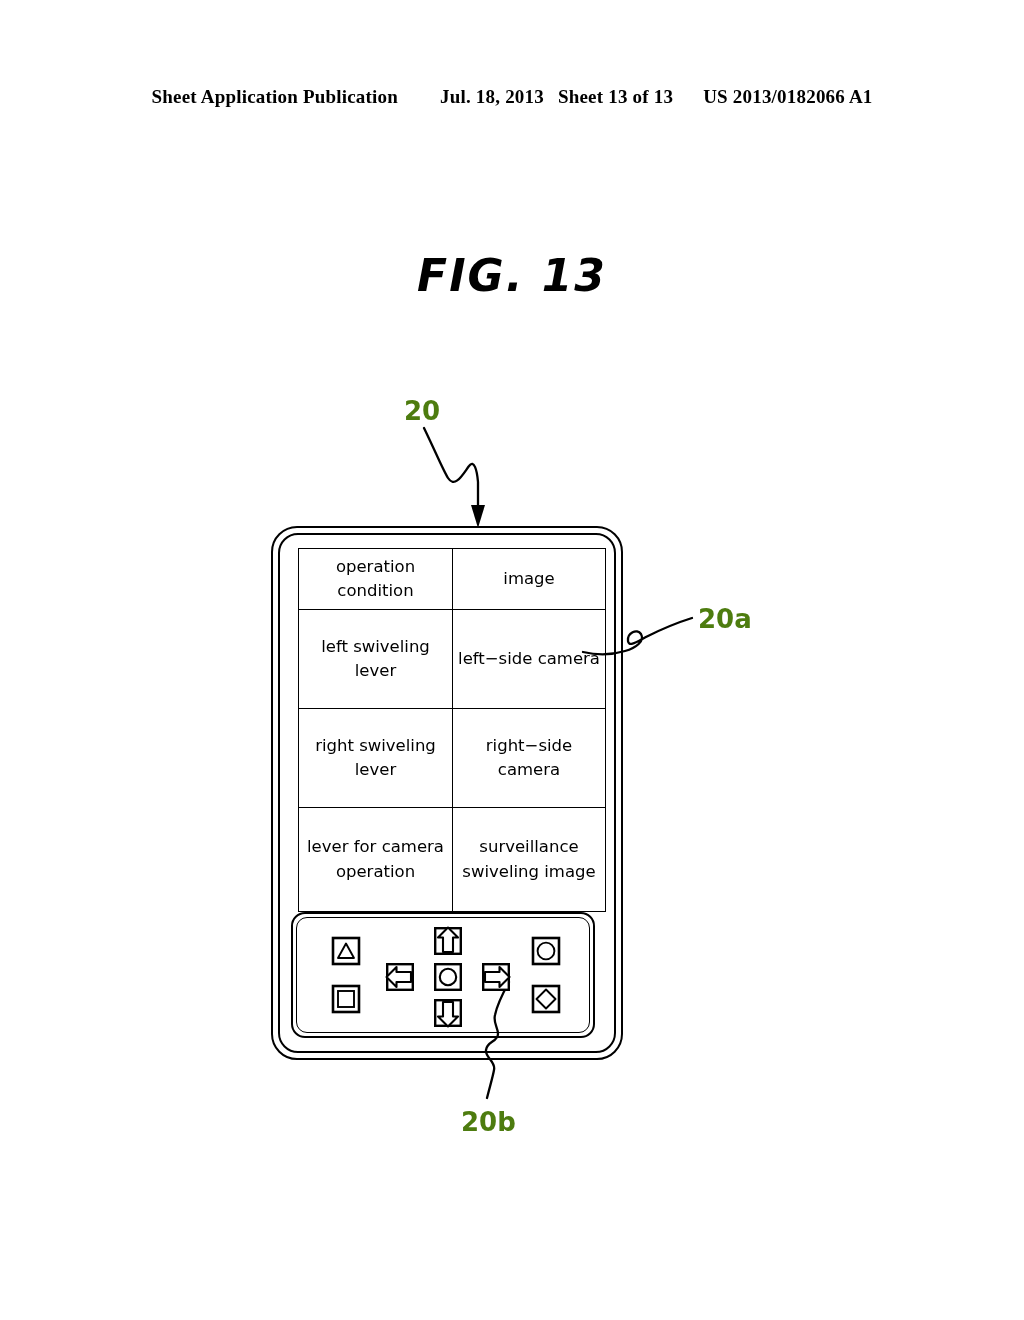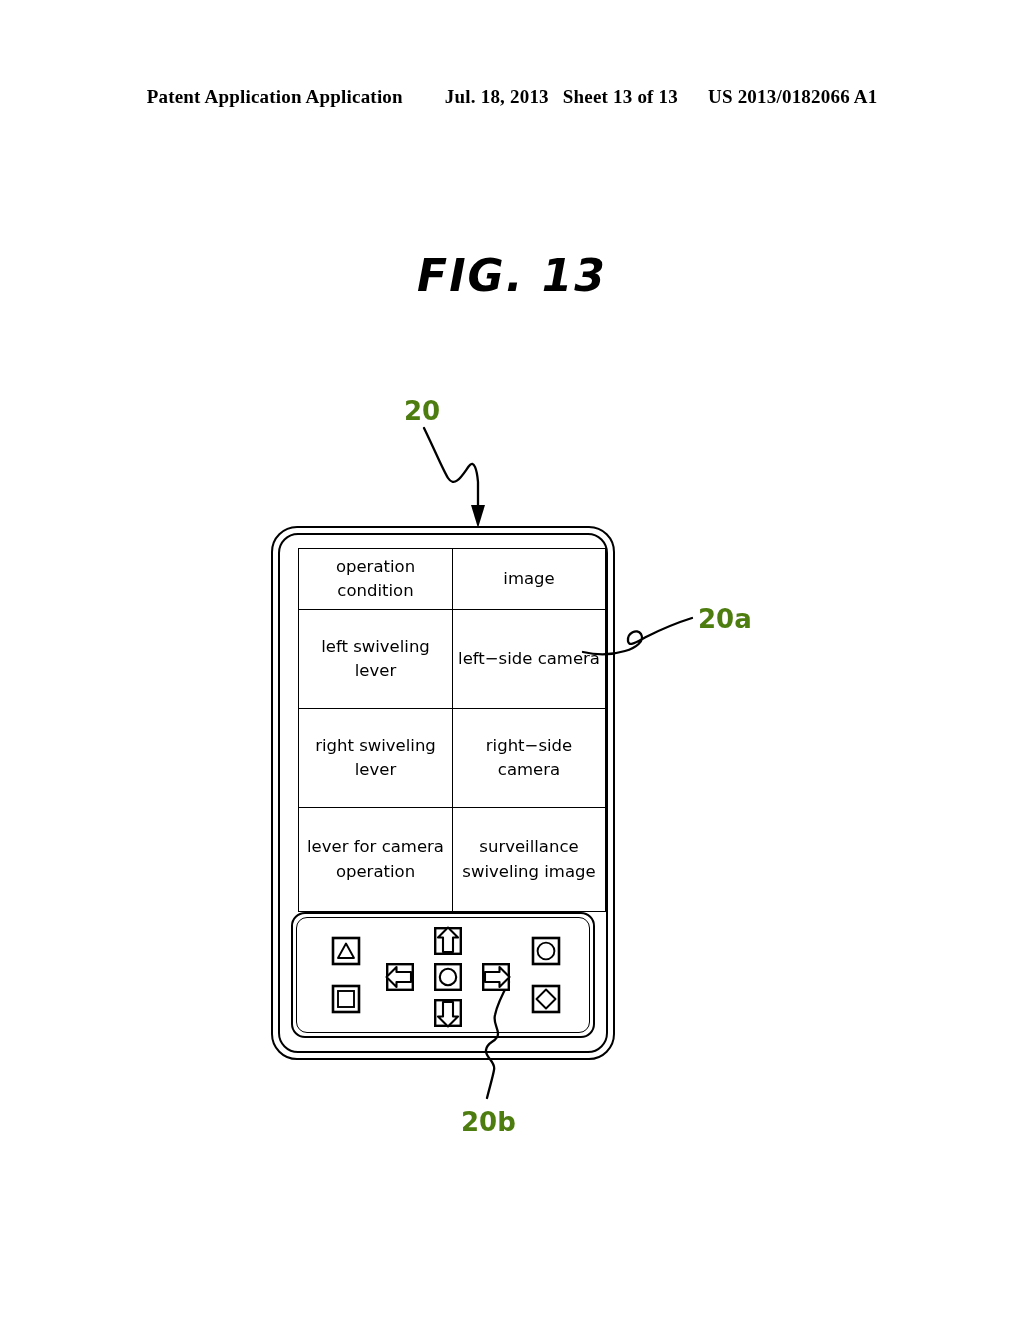--- a/index.html
+++ b/index.html
@@ -58,20 +58,21 @@
   }
   .drawing svg { display: block; }
 
   
   .device {
     position: absolute;
     left: 271px;
     top: 526px;
     width: 344px;
     height: 534px;
+    padding-left: 8px;
   }
   .bezel-outer {
     position: absolute;
     left: 0;
     top: 0;
     width: 100%;
     height: 100%;
     box-sizing: border-box;
     border: 2.2px solid #000;
     border-radius: 26px;
@@ -150,21 +151,21 @@
     white-space: nowrap;
   }
   .ref-20  { left: 404px; top: 396px; }
   .ref-20a { left: 698px; top: 604px; }
   .ref-20b { left: 461px; top: 1107px; }
 </style>
 </head>
 <body>
 
 <div class="page-header">
-  <span class="hdr-pub">Patent Application Application</span><span class="hdr-date">Jul. 18, 2013</span><span class="hdr-sheet">Sheet 13 of 13</span><span class="hdr-num">US 2013/0182066 A1</span>
+  <span class="hdr-pub">Sheet Application Publication</span><span class="hdr-date">Jul. 18, 2013</span><span class="hdr-sheet">Sheet 13 of 13</span><span class="hdr-num">US 2013/0182066 A1</span>
 </div>
 
 <div class="fig-title">FIG. 13</div>
 
 <div class="drawing">
   <svg width="1024" height="1320" viewBox="0 0 1024 1320" fill="none">
 
     <g>
       <path d="M424 428 C 437 455, 443 470, 448 478 C 455 489, 463 474, 469 466 C 474 459, 477 470, 478 482 L 478 512" stroke="#000" stroke-width="2.3" fill="none" stroke-linecap="round"></path>
       <path d="M478 528 L 471 505 L 485 505 Z" fill="#000"></path>

